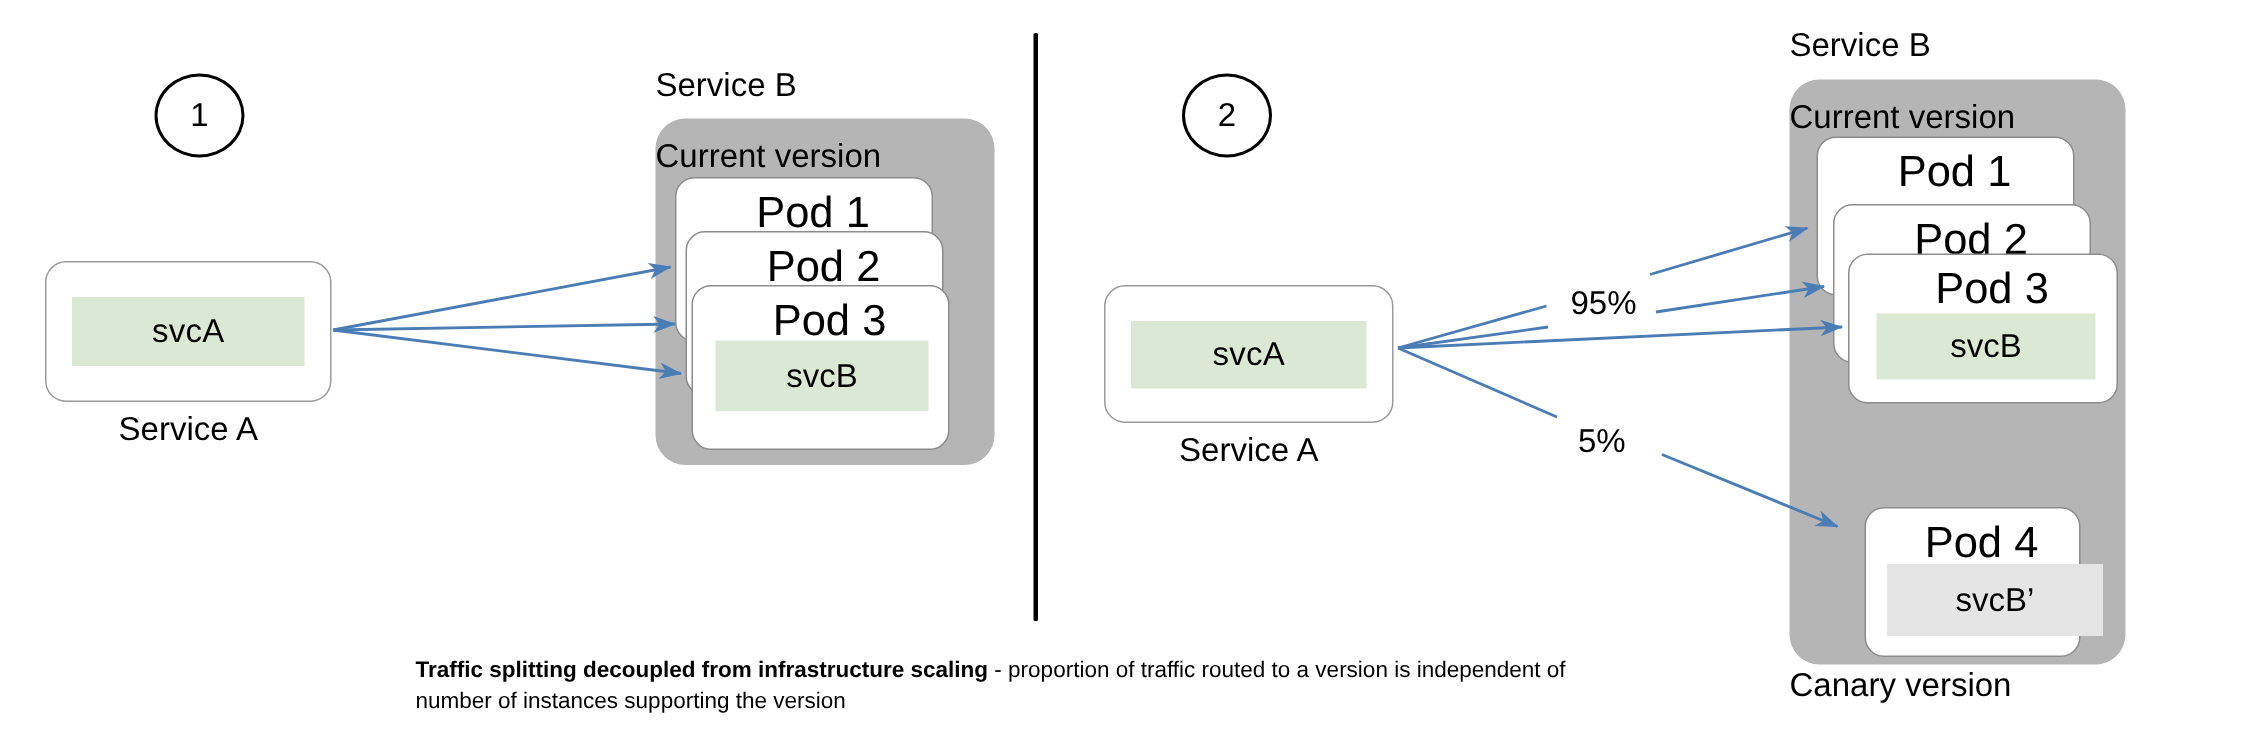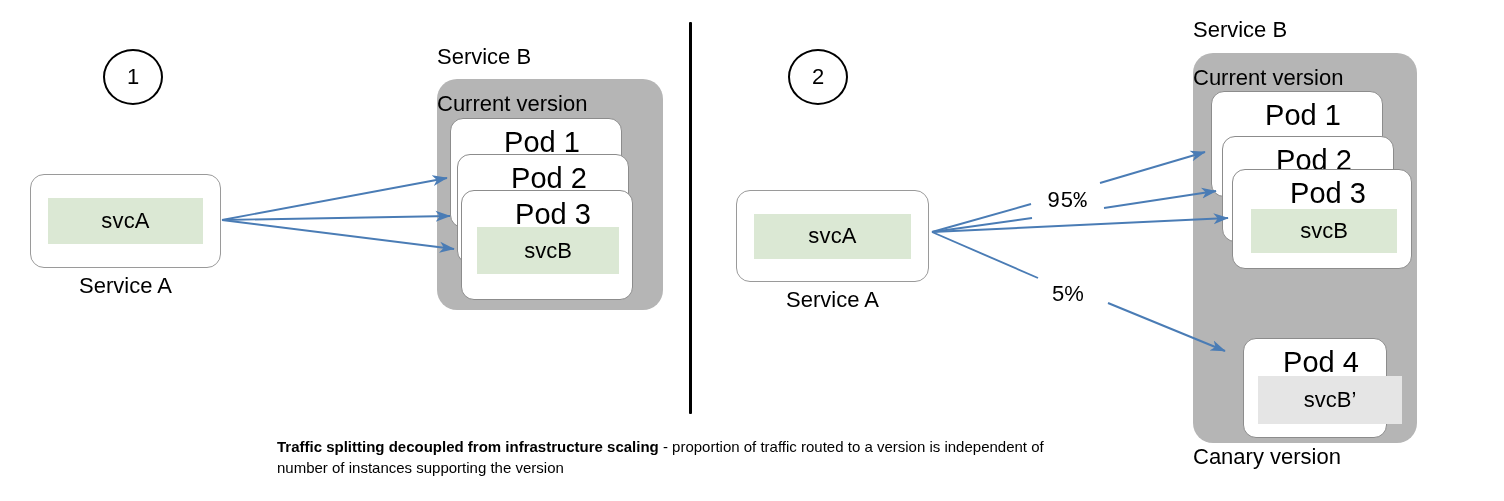--- a/index.html
+++ b/index.html
@@ -182,20 +182,20 @@
 
       <line x1="932" y1="232" x2="1228" y2="218" marker-end="url(#ah)"></line>
     </g>
 
     <g stroke="#4a7cb5" stroke-width="1.9" fill="none">
       <line x1="932" y1="232" x2="1038" y2="278"></line>
       <line x1="1108" y1="303" x2="1225" y2="351" marker-end="url(#ah)"></line>
     </g>
   </svg>
 
-  <div class="pct" style="left:1041px;top:188px;font-family:Liberation Mono, monospace;">95%</div>
+  <div class="pct" style="left:1041px;top:188px;">95%</div>
   <div class="pct" style="left:1046px;top:280px;">5%</div>
 
   <div class="footer">
     <b>Traffic splitting decoupled from infrastructure scaling</b><span> - proportion of traffic routed to a version is independent of number of instances supporting the version</span>
   </div>
 
 </div>
 
 </body></html>

